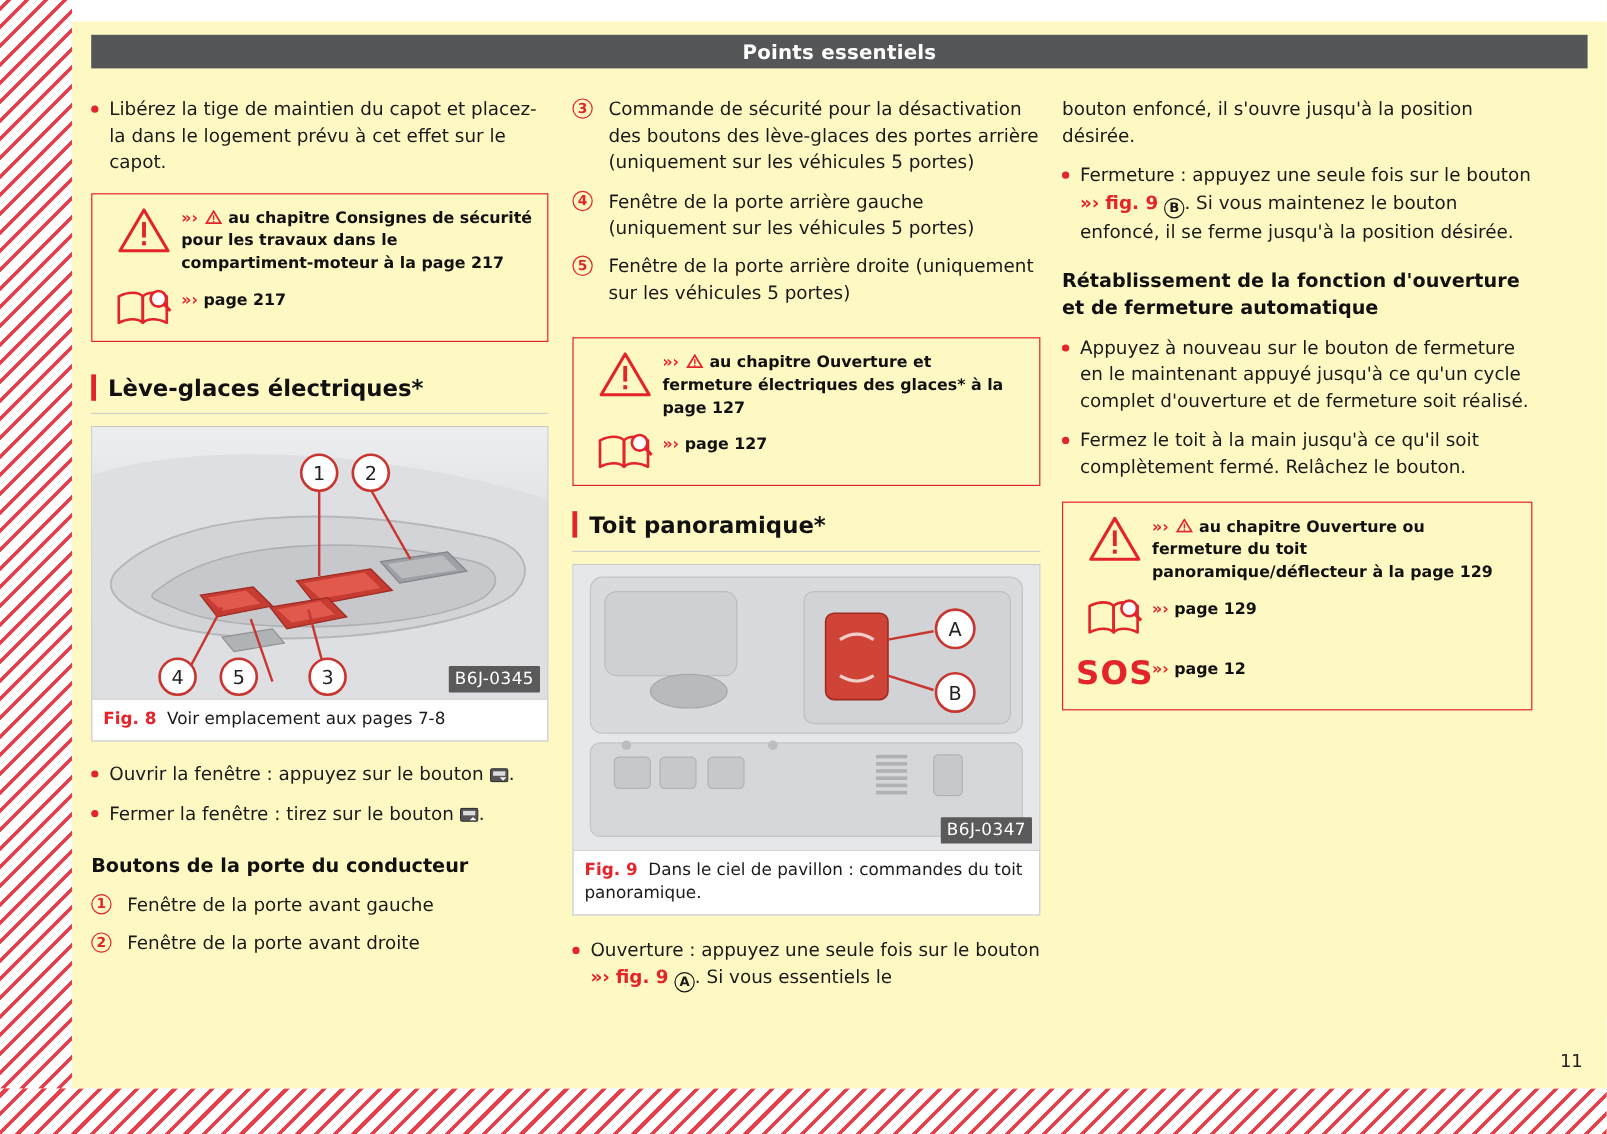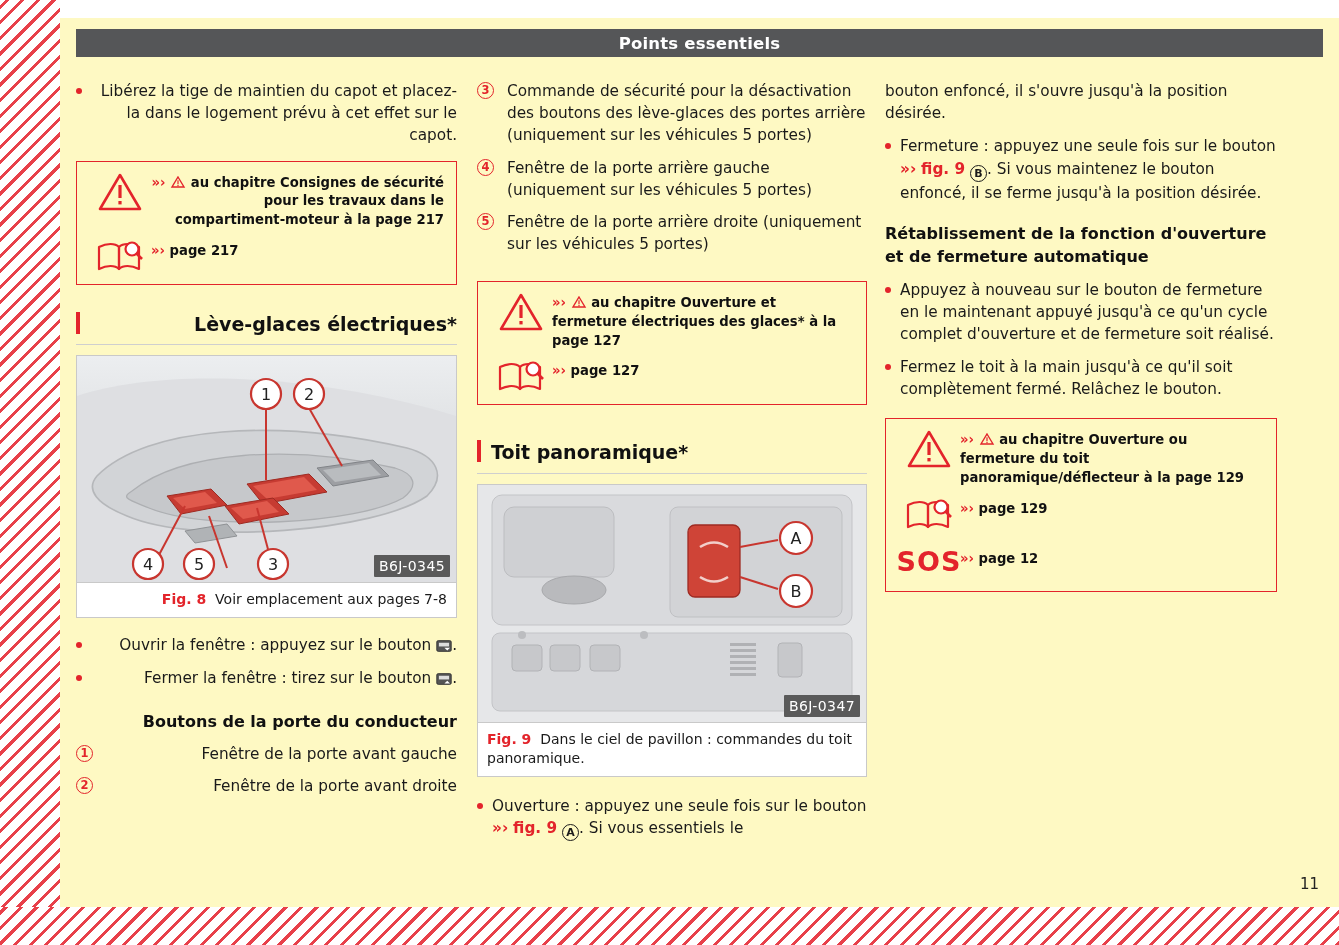--- a/index.html
+++ b/index.html
@@ -38,21 +38,21 @@
   }
   
   .col{
     position:absolute;
     top:62px;
     width:381px;
     font-size:15.3px;
     line-height:1.45;
     color:#1a1a1a;
   }
-  .col1{left:16px;text-align:right;}
+  .col1{left:16px;}
   .col2{left:417px;}
   .col3{left:825px;}
 
   p{margin:0 0 11px 0;}
   .bullet{position:relative;padding-left:15px;}
   .bullet:before{
     content:"";position:absolute;left:0;top:8px;
     width:6px;height:6px;border-radius:50%;background:#e3242b;
   }
   .nb{ 
@@ -308,21 +308,21 @@
             <path d="M4 7 C12 3 20 3 24 7 L24 29 C20 25 12 25 4 29 Z" fill="none" stroke="#e3242b" stroke-width="2.2" stroke-linejoin="round"></path>
             <path d="M24 7 C28 3 36 3 44 7 L44 29 C36 25 28 25 24 29 Z" fill="none" stroke="#e3242b" stroke-width="2.2" stroke-linejoin="round"></path>
             <circle cx="37" cy="9" r="6.5" fill="#fff" stroke="#e3242b" stroke-width="2.2"></circle>
             <line x1="41.5" y1="13.5" x2="47" y2="19" stroke="#e3242b" stroke-width="2.6"></line>
           </svg>
         </div>
         <div class="wtext"><span class="arrows">»›</span> <span>page 127</span></div>
       </div>
     </div>
 
-    <div class="secthead" style="margin-top:34px">
+    <div class="secthead" style="margin-top:20px">
       <span>Toit panoramique*</span>
     </div>
 
     <div class="figbox">
       <div class="figimg f9">
         <svg width="388" height="237" viewBox="0 0 388 237">
           <rect width="388" height="237" fill="#e6e7e9"></rect>
           <rect x="14" y="10" width="360" height="130" rx="10" fill="#d9dadd" stroke="#c3c4c7"></rect>
           <rect x="26" y="22" width="110" height="70" rx="10" fill="#cfd0d3" stroke="#bcbdc0"></rect>
           <ellipse cx="96" cy="105" rx="32" ry="14" fill="#b9babd" stroke="#a7a8ab"></ellipse>

